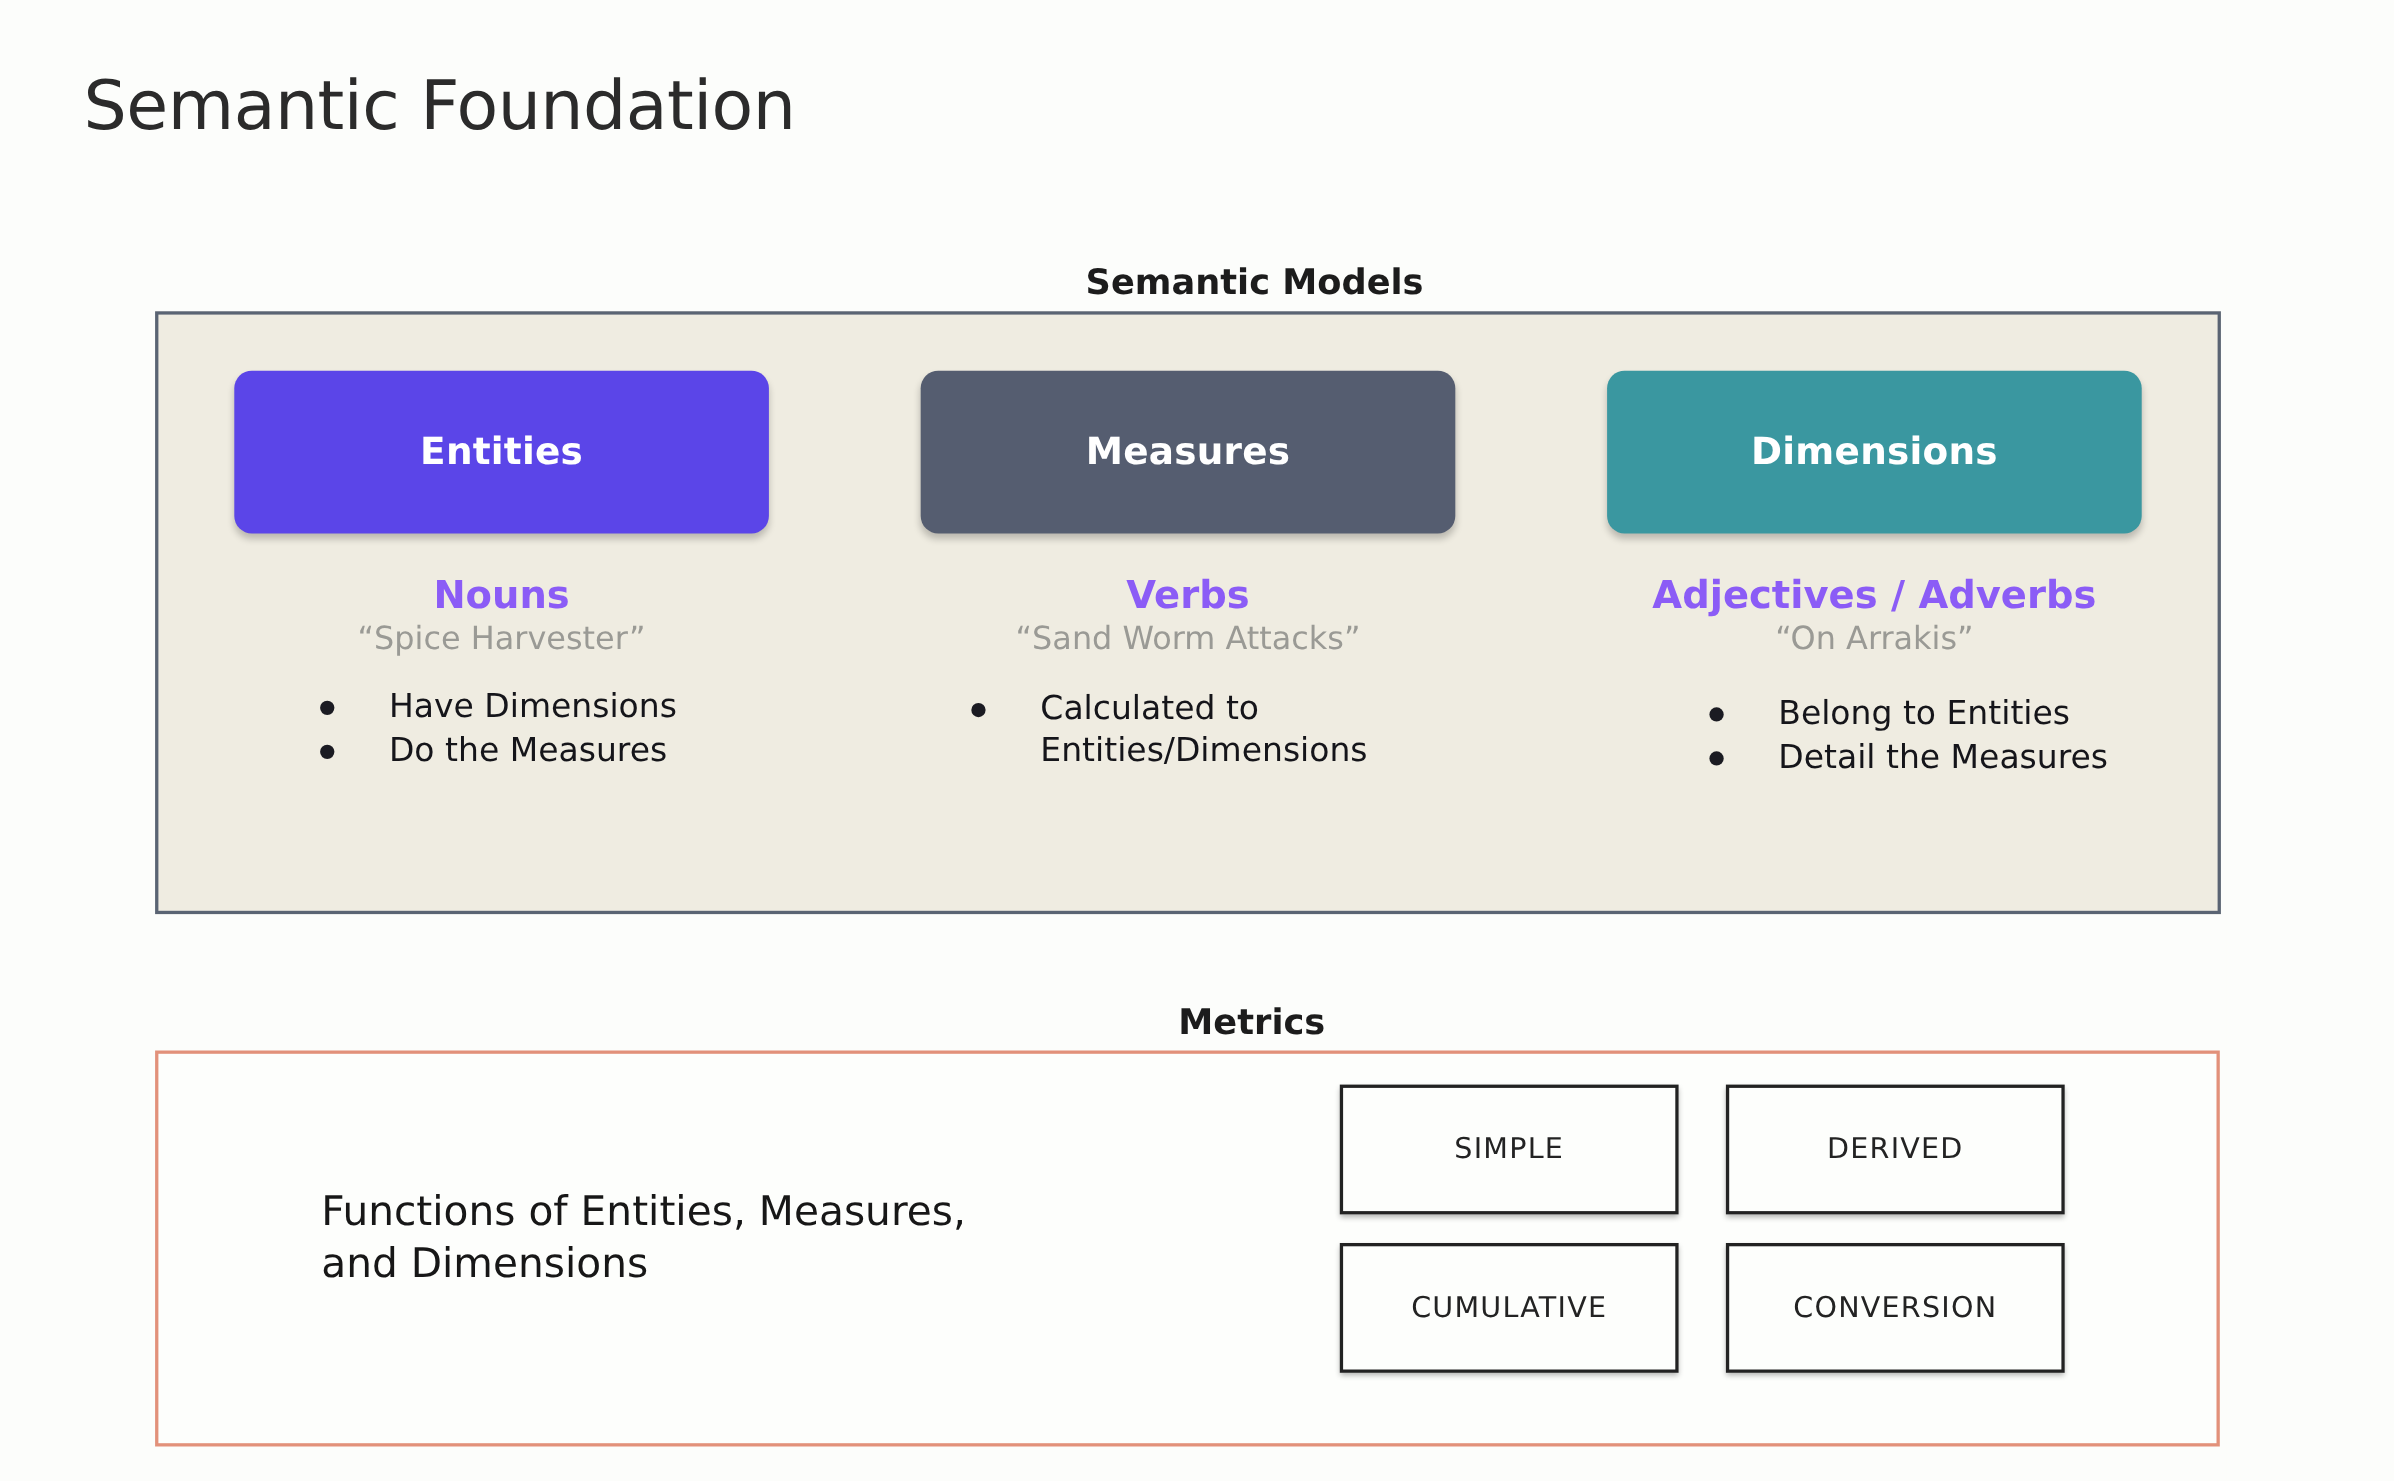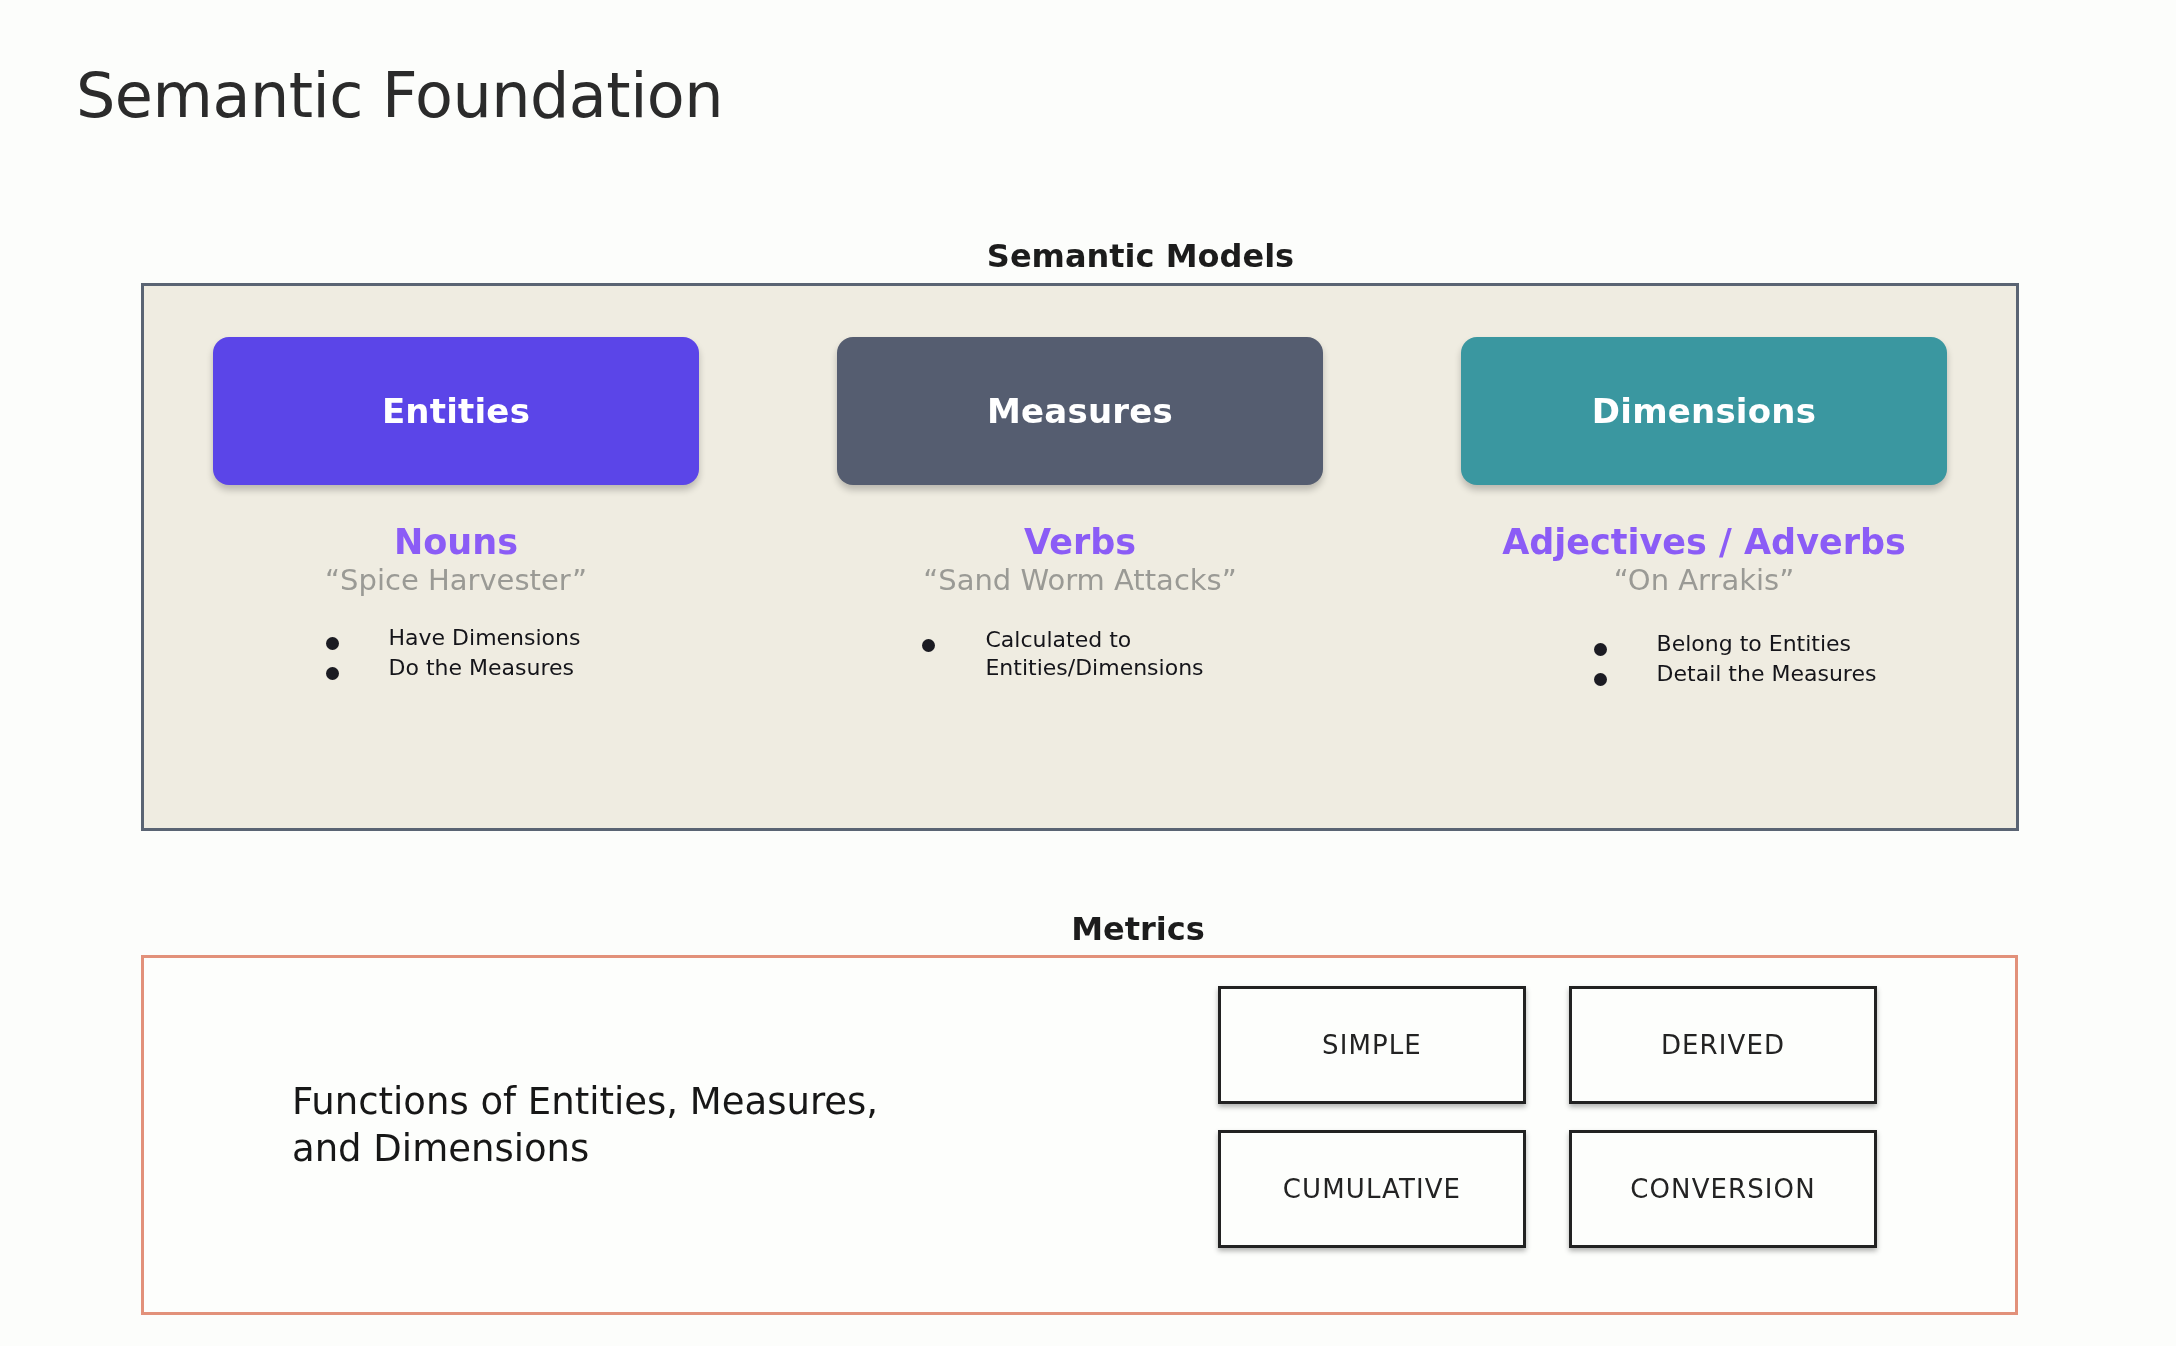--- a/index.html
+++ b/index.html
@@ -126,21 +126,21 @@
   .bullets {
     margin-top: 26px;
     list-style: none;
     display: flex;
     flex-direction: column;
     gap: 2px;
   }
   .bullets li {
     display: flex;
     align-items: flex-start;
-    font-size: 22px;
+    font-size: 30px;
     color: #15151a;
     line-height: 1.29;
   }
   .bullet-dot {
     flex: 0 0 auto;
     width: 13px;
     height: 13px;
     border-radius: 50%;
     background: #1b1b22;
     margin-top: 13px;

